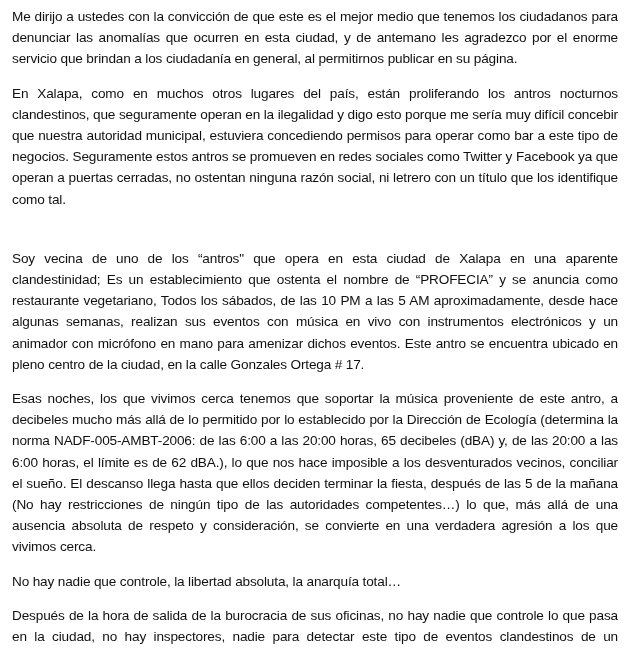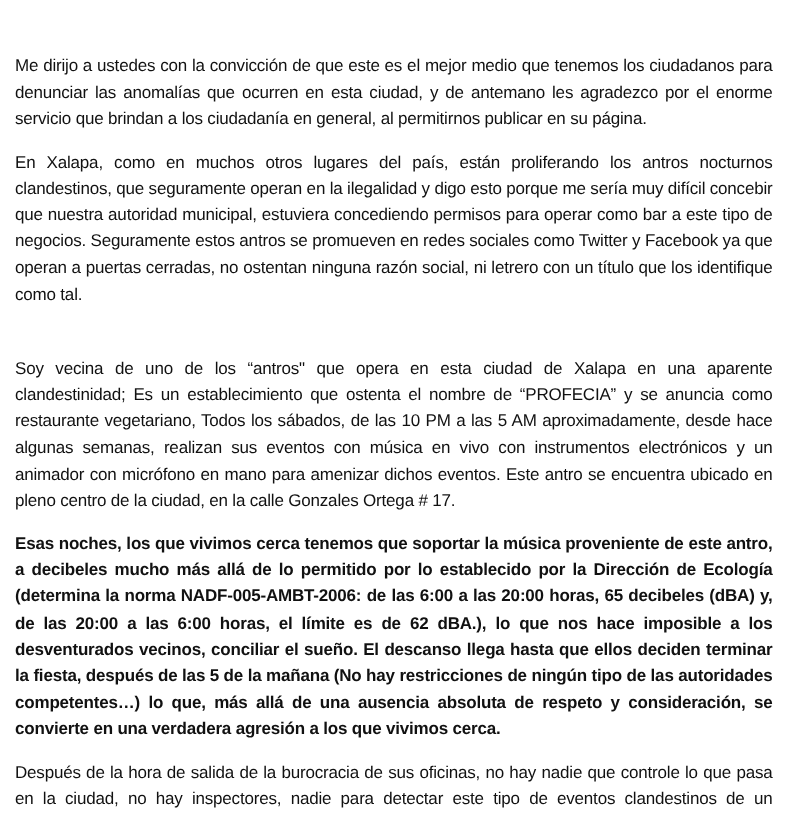--- a/index.html
+++ b/index.html
@@ -21,29 +21,30 @@
       color: #111111;
       font-family: "Liberation Sans", sans-serif;
       font-size: 13.6px;
       line-height: 21.2px;
     }
     .para {
       margin: 0 0 12px 0;
       text-align: justify;
       letter-spacing: -0.15px;
     }
-    .p1 { margin-bottom: 13px; margin-top: 36px; }
+    .p1 { margin-bottom: 13px; }
     .p2 { margin-bottom: 28px; }
     .p3 { margin-bottom: 13px; margin-top: 38px; }
-    .p4 { margin-bottom: 13px; font-weight: bold; }
+    .p4 { margin-bottom: 13px; }
     .p5 { margin-bottom: 13px; }
   </style>
 </head>
 <body>
 
 <div class="page">
   <p class="para p1">Me dirijo a ustedes con la convicción de que este es el mejor medio que tenemos los ciudadanos para denunciar las anomalías que ocurren en esta ciudad, y de antemano les agradezco por el enorme servicio que brindan a los ciudadanía en general, al permitirnos publicar en su página.</p>
   <p class="para p2">En Xalapa, como en muchos otros lugares del país, están proliferando los antros nocturnos clandestinos, que seguramente operan en la ilegalidad y digo esto porque me sería muy difícil concebir que nuestra autoridad municipal, estuviera concediendo permisos para operar como bar a este tipo de negocios. Seguramente estos antros se promueven en redes sociales como Twitter y Facebook  ya que operan a puertas cerradas, no ostentan ninguna razón social, ni letrero con un título que los identifique como tal.</p>
   <p class="para p3">Soy vecina de uno de los “antros" que opera en esta ciudad de Xalapa en una aparente clandestinidad; Es un establecimiento que ostenta el nombre de “PROFECIA” y se anuncia  como restaurante vegetariano, Todos los sábados, de las 10 PM a las 5 AM aproximadamente, desde hace algunas semanas, realizan sus eventos con música en vivo con instrumentos electrónicos y un animador con micrófono en mano para amenizar dichos eventos. Este antro se encuentra ubicado en pleno centro de la ciudad, en la calle Gonzales Ortega # 17.</p>
   <p class="para p4">Esas noches, los que vivimos cerca tenemos que soportar la música proveniente de este antro, a decibeles mucho más allá de lo permitido por lo establecido por  la Dirección de Ecología (determina la norma NADF-005-AMBT-2006: de las 6:00 a las 20:00 horas, 65 decibeles (dBA) y, de las 20:00 a las 6:00 horas, el límite es de 62 dBA.), lo que nos hace imposible a los desventurados  vecinos, conciliar el sueño. El descanso llega hasta que ellos deciden terminar la fiesta, después de las 5 de la mañana (No hay restricciones de ningún tipo de las autoridades competentes…) lo que, más allá de una ausencia absoluta de respeto y consideración, se convierte en una verdadera agresión a los que vivimos cerca.</p>
+  <p class="para p5">No hay nadie que controle, la libertad absoluta, la anarquía total…</p>
   <p class="para p6">Después de la hora de salida de la burocracia de sus oficinas, no hay nadie que controle lo que pasa en la ciudad, no hay inspectores, nadie para detectar este tipo de eventos clandestinos de un establecimiento que durante el día opera como restaurante vegetariano y en las noches se convierte en un bar con música en vivo.</p>
 
 </div>
 
 </body></html>

